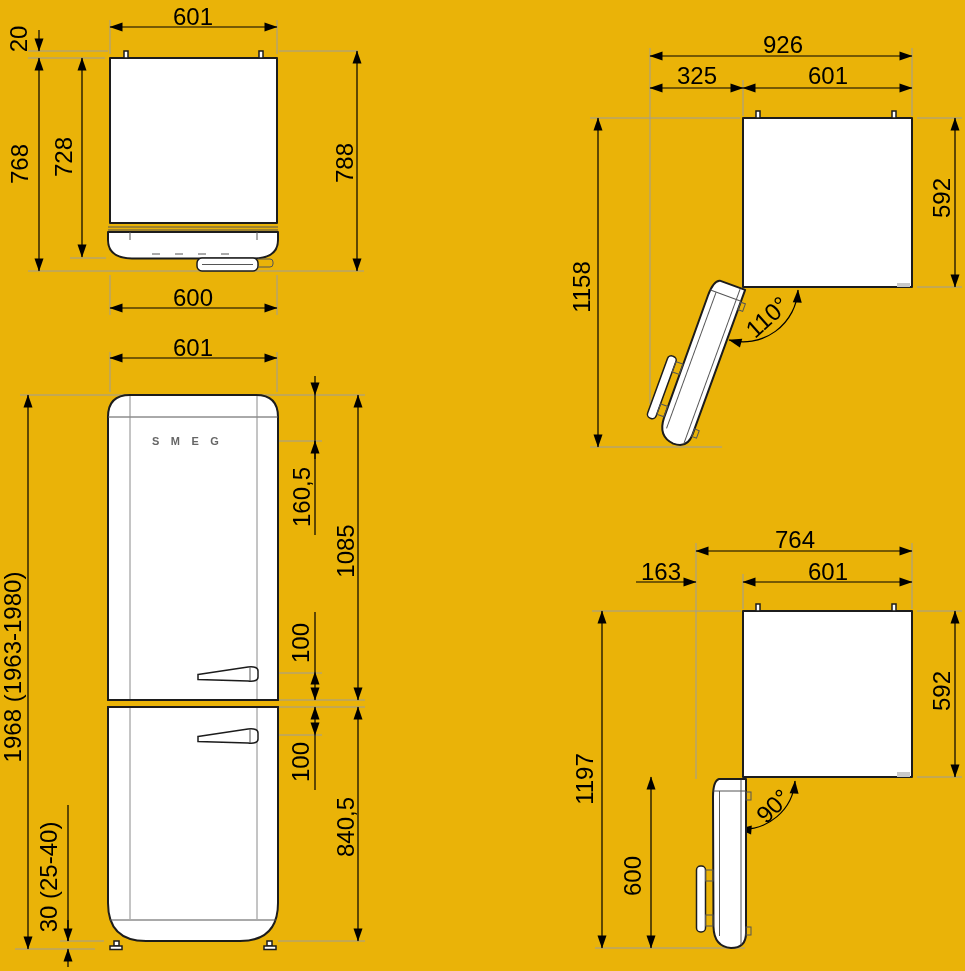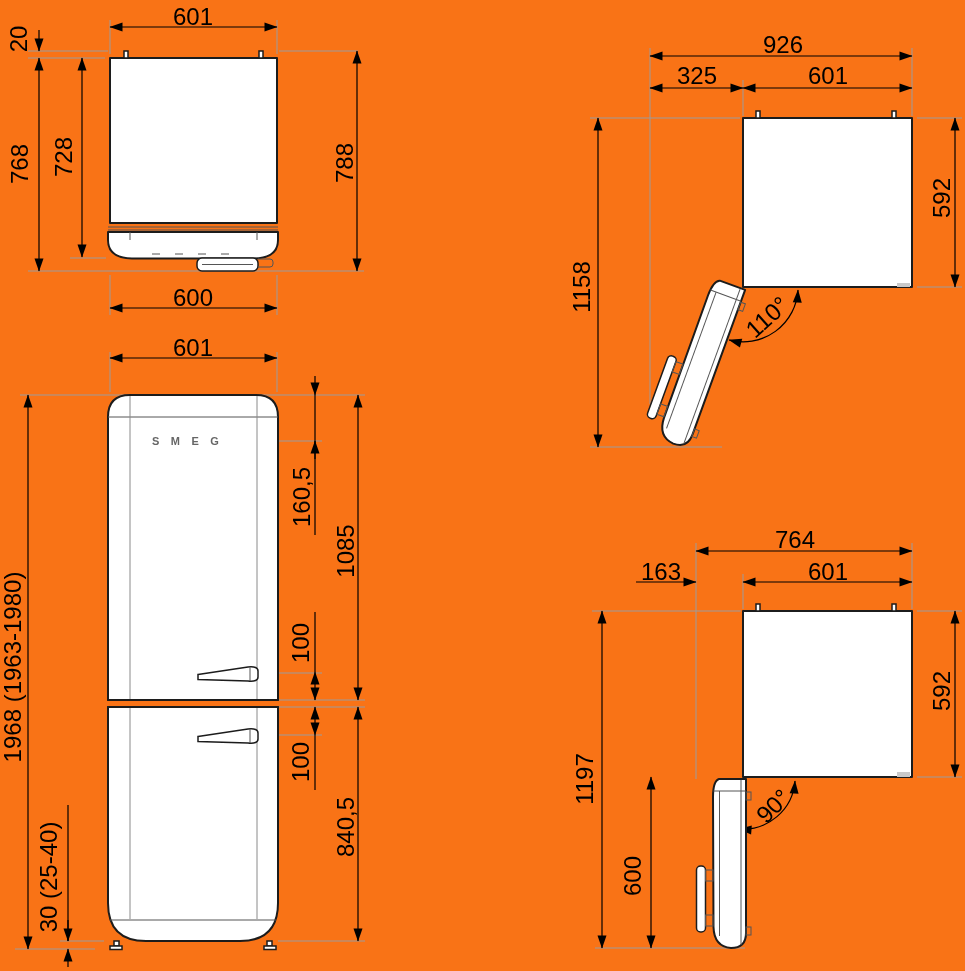--- a/index.html
+++ b/index.html
@@ -1,16 +1,16 @@
 <!DOCTYPE html>
 <html><head>
 <meta charset="utf-8">
 <style>
   html,body{margin:0;padding:0;background:#fff;}
-  .canvas{position:relative;width:965px;height:971px;background:#f97316;overflow:hidden;}
+  .canvas{position:relative;width:965px;height:971px;background:#eab308;overflow:hidden;}
   svg text{font-family:"Liberation Sans","DejaVu Sans",sans-serif;font-size:24px;fill:#000;}
   svg text.logo{font-size:11px;font-weight:bold;fill:#666;letter-spacing:11.5px;}
   .obj{stroke:#1c1c1c;stroke-width:2;fill:none;stroke-linejoin:round;stroke-linecap:round;}
   .objf{stroke:#1c1c1c;stroke-width:2;fill:#fff;stroke-linejoin:round;}
   .objt{stroke:#1c1c1c;stroke-width:1.5;fill:#fff;}
   .obj2{stroke:#555;stroke-width:1;fill:none;}
   .obj3{stroke:#8a8a8a;stroke-width:1;fill:none;}
   .ext{stroke:#9c9c9c;stroke-width:1;fill:none;}
   .dim{stroke:#000;stroke-width:1.2;fill:none;}
   .m2{marker-start:url(#arr);marker-end:url(#arr);}

